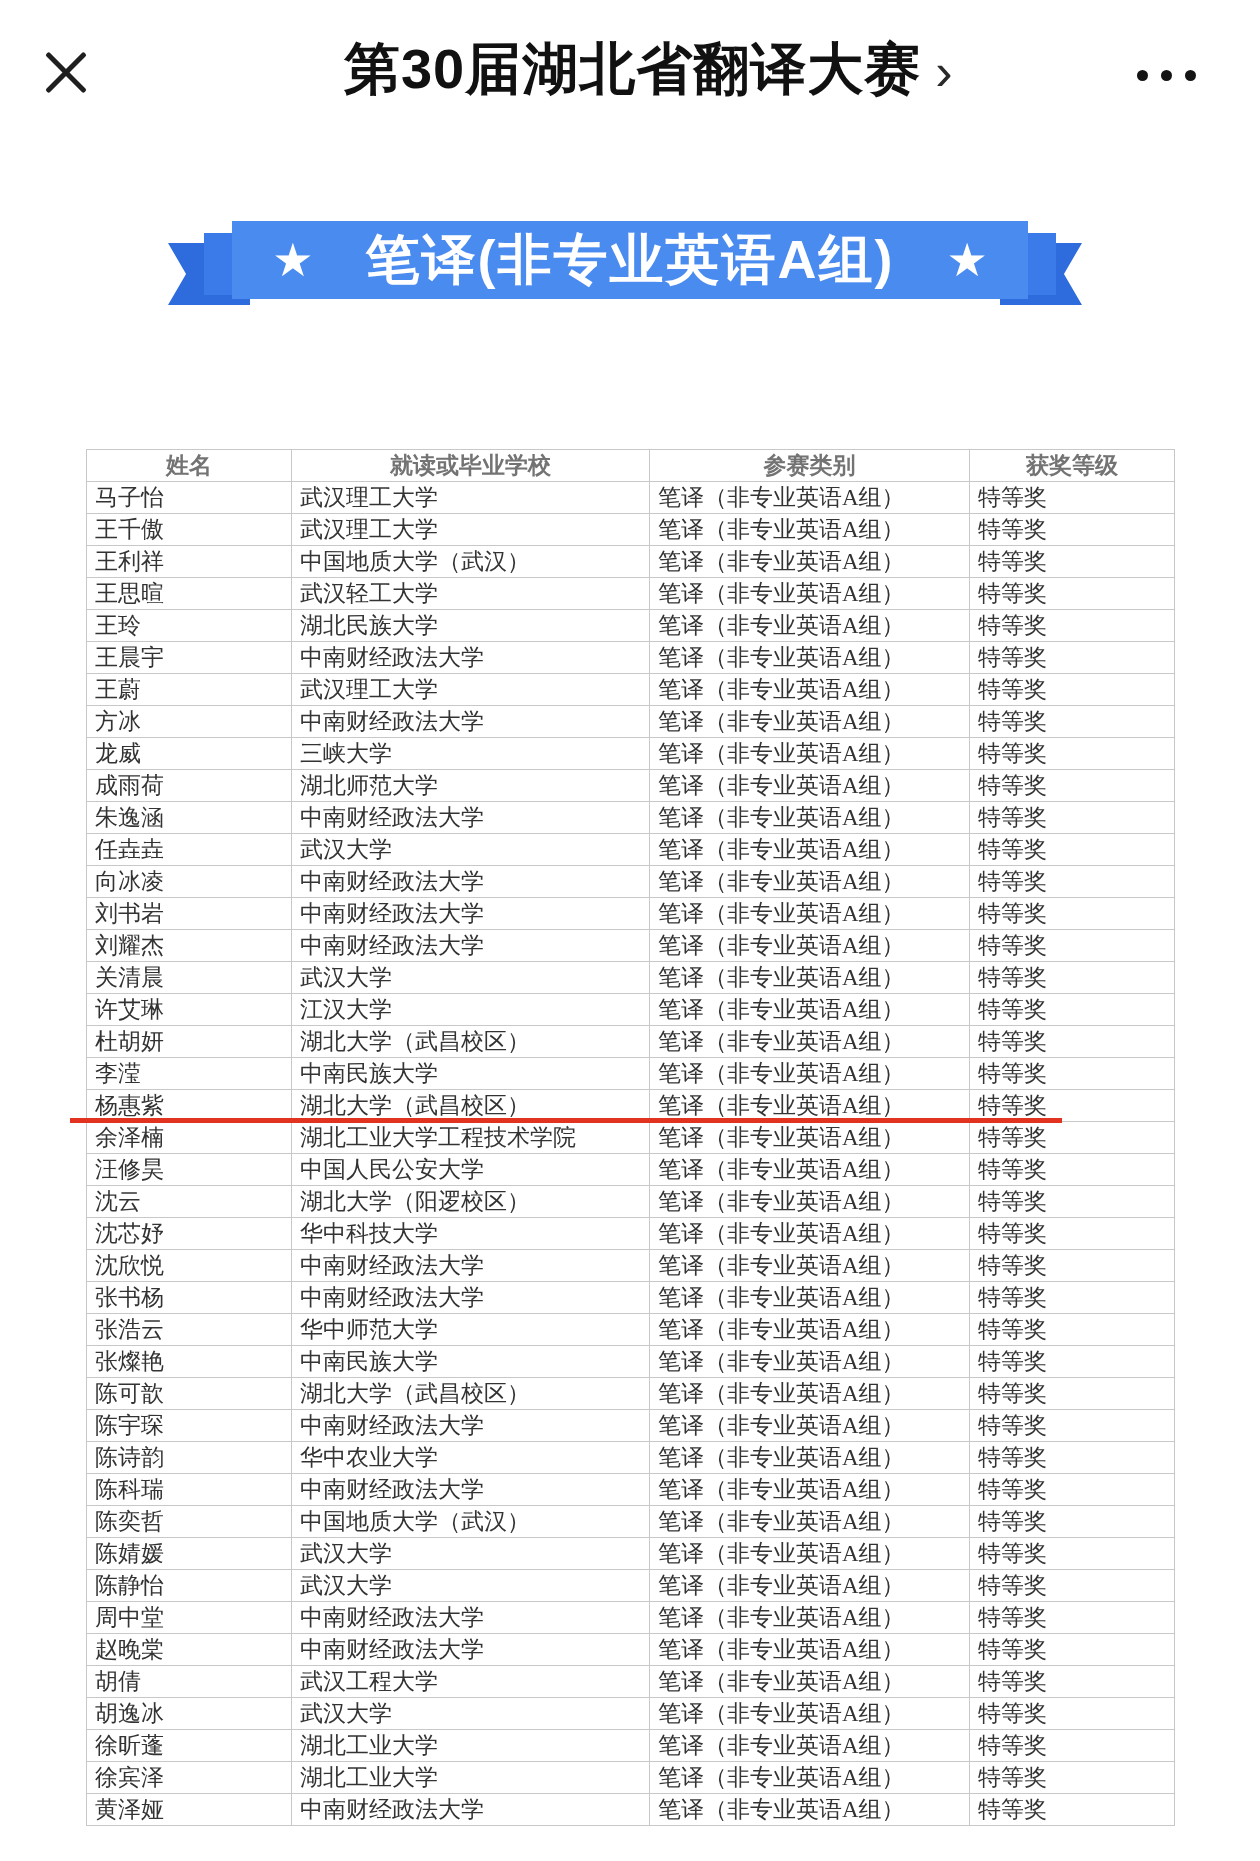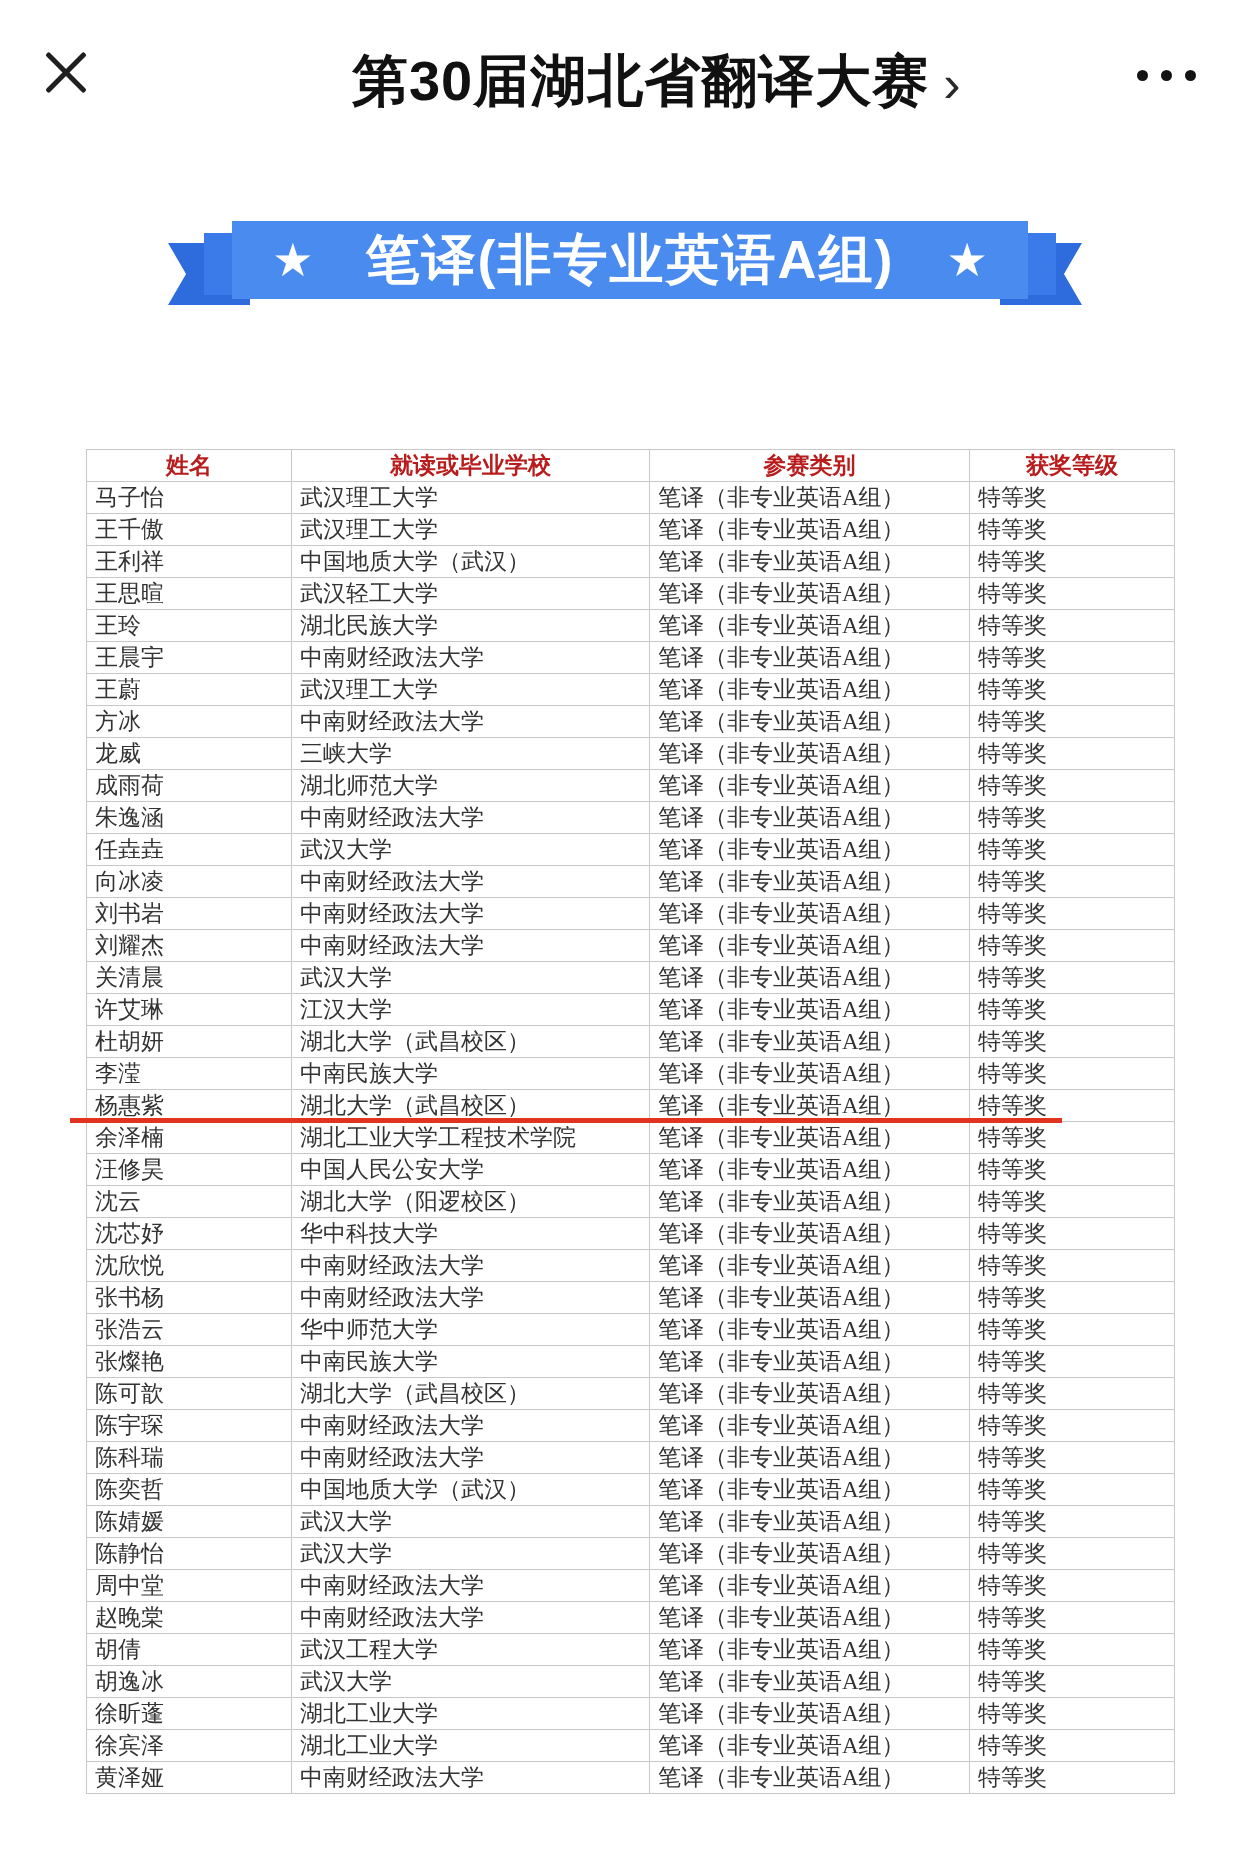--- a/index.html
+++ b/index.html
@@ -8,43 +8,43 @@
     background:#ffffff;font-family:"Liberation Sans",sans-serif;color:#222;
   }
   
   .appbar{position:absolute;left:0;top:0;width:1260px;height:140px;
     display:flex;align-items:center;background:#fff;}
   .close-x{position:absolute;left:42px;top:50px;width:48px;height:44px;cursor:pointer;}
   .close-x::before,.close-x::after{content:"";position:absolute;left:-3px;top:20px;
     width:54px;height:5px;background:#1f1f1f;border-radius:2px;}
   .close-x::before{transform:rotate(45deg);}
   .close-x::after{transform:rotate(-45deg);}
-  .titlewrap{position:absolute;left:50%;top:12px;height:140px;transform:translateX(-47%);
-    display:flex;align-items:center;gap:14px;white-space:nowrap;margin-left:8px;}
+  .titlewrap{position:absolute;left:50%;top:0;height:140px;transform:translateX(-47%);
+    display:flex;align-items:center;gap:14px;white-space:nowrap;}
   .apptitle{font-size:56px;font-weight:600;color:#111;letter-spacing:1px;}
   .chevron{font-size:52px;font-weight:400;color:#2a2a2a;line-height:1;padding-top:4px;}
   .menu-dots{position:absolute;right:64px;top:0;height:150px;display:flex;align-items:center;gap:13px;cursor:pointer;}
   .menu-dots .dot{width:11px;height:11px;border-radius:50%;background:#141414;}
   
   .ribbon{position:absolute;left:0;top:0;width:1260px;height:320px;pointer-events:none;}
   .rb-tail{position:absolute;top:243px;width:82px;height:62px;background:#2e6cdd;}
   .rb-tail.left{left:168px;clip-path:polygon(0 0,100% 0,100% 100%,0 100%,22% 50%);}
   .rb-tail.right{left:1000px;clip-path:polygon(0 0,100% 0,78% 50%,100% 100%,0 100%);}
   .rb-mid{position:absolute;left:204px;top:233px;width:852px;height:62px;background:#3b7ae9;}
   .rb-main{position:absolute;left:232px;top:221px;width:796px;height:78px;background:#4a8bf0;
     display:flex;align-items:center;justify-content:center;gap:52px;}
   .rb-star{color:#ffffff;font-size:46px;line-height:1;}
   .rb-title{color:#ffffff;font-size:54px;font-weight:700;letter-spacing:2px;white-space:nowrap;}
   
   table.results{position:absolute;left:86px;top:449px;width:1089px;
     border-collapse:collapse;table-layout:fixed;
     font-family:"Liberation Serif",serif;}
   table.results th,table.results td{
     border:1px solid #c8c8c8;overflow:hidden;white-space:nowrap;}
-  table.results th{height:30px;font-size:23px;font-weight:700;color:#b91c1c;text-align:center;padding:0;}
+  table.results th{height:30px;font-size:23px;font-weight:700;color:#737373;text-align:center;padding:0;}
   table.results td{height:29px;font-size:23px;font-weight:400;color:#333;text-align:left;
     padding:0 0 0 8px;vertical-align:middle;}
   
   .red-underline{position:absolute;left:70px;top:1118px;width:992px;height:5px;
     background:#e23220;z-index:5;}
 </style>
 </head>
 <body>
 
 <div class="screen">
@@ -263,20 +263,26 @@
           <td>笔译（非专业英语A组）</td>
           <td>特等奖</td>
         </tr>
         <tr>
           <td>陈宇琛</td>
           <td>中南财经政法大学</td>
           <td>笔译（非专业英语A组）</td>
           <td>特等奖</td>
         </tr>
         <tr>
+          <td>陈诗韵</td>
+          <td>华中农业大学</td>
+          <td>笔译（非专业英语A组）</td>
+          <td>特等奖</td>
+        </tr>
+        <tr>
           <td>陈科瑞</td>
           <td>中南财经政法大学</td>
           <td>笔译（非专业英语A组）</td>
           <td>特等奖</td>
         </tr>
         <tr>
           <td>陈奕哲</td>
           <td>中国地质大学（武汉）</td>
           <td>笔译（非专业英语A组）</td>
           <td>特等奖</td>

